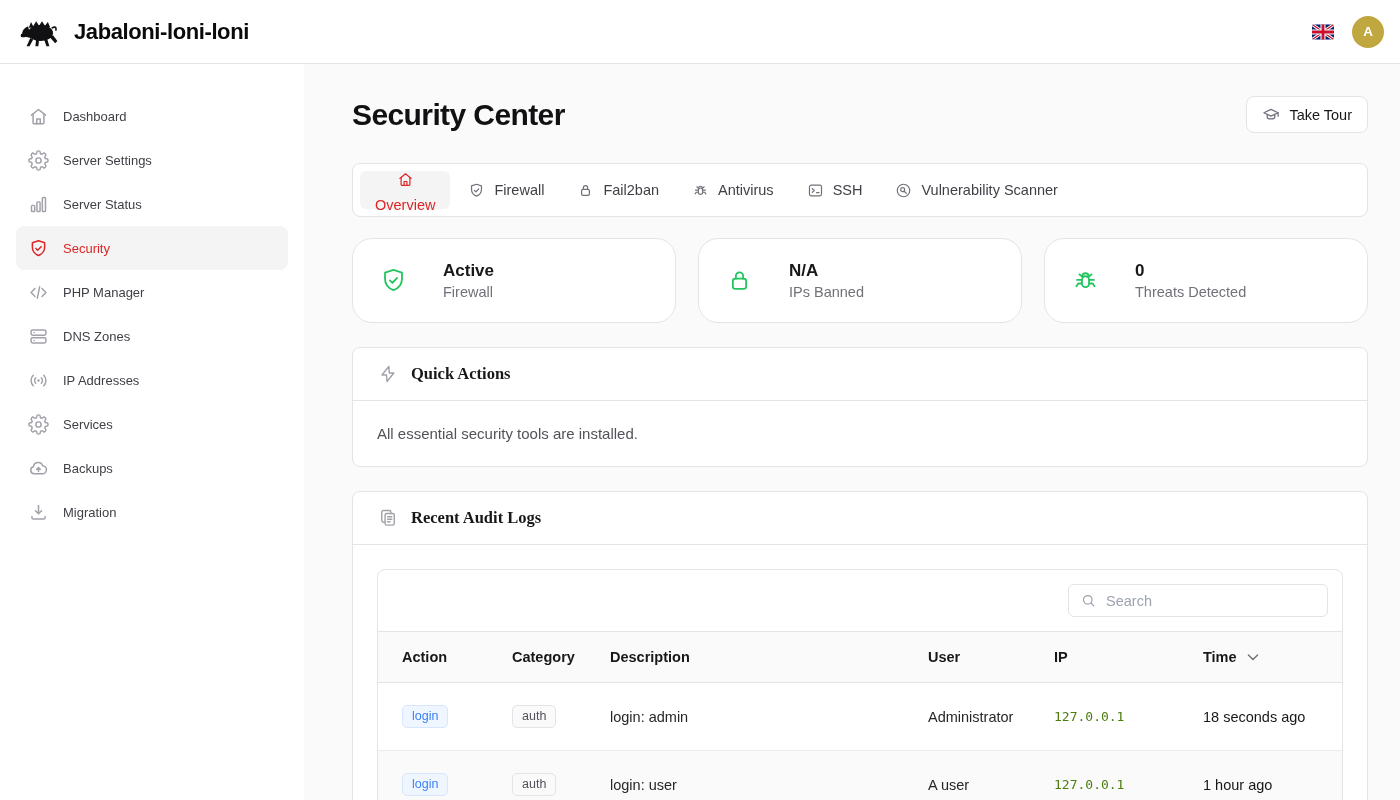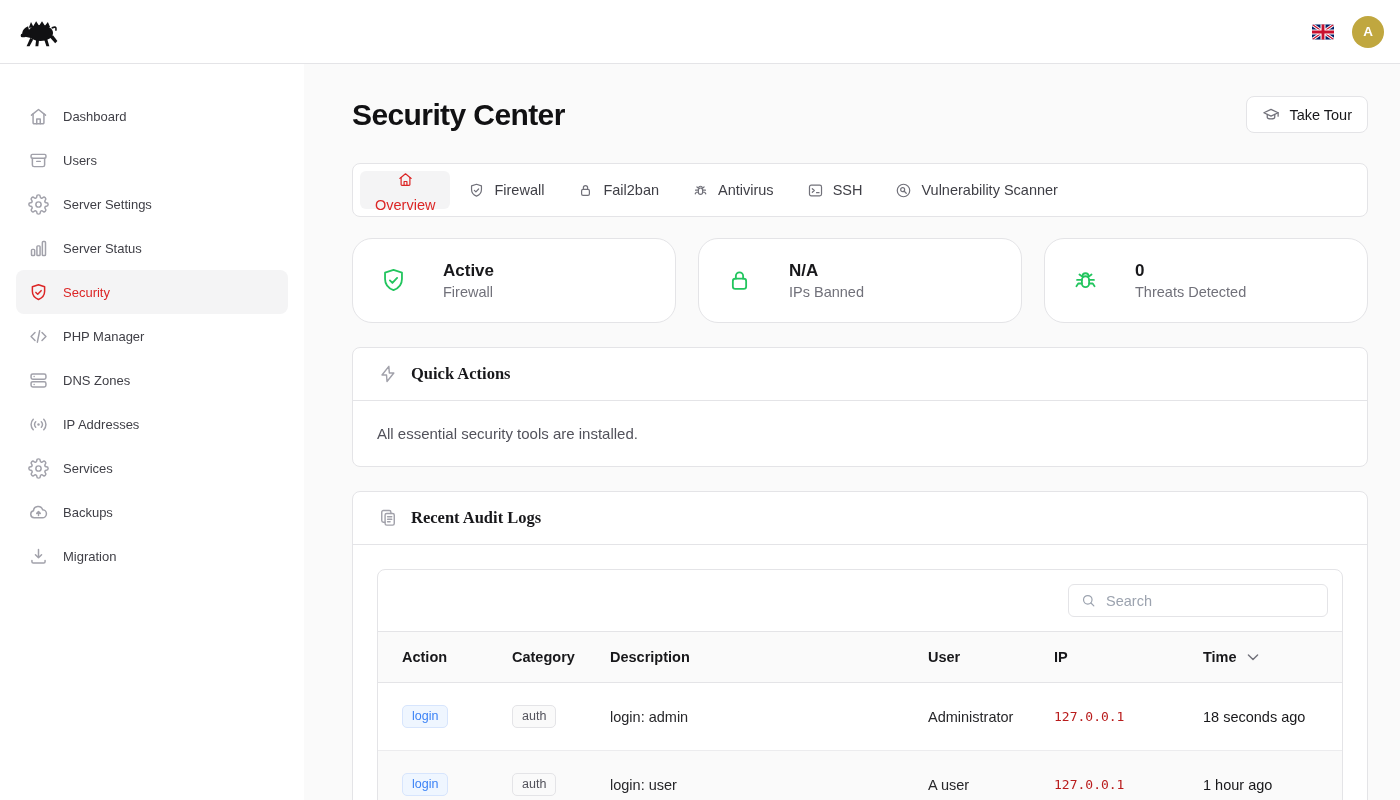--- a/index.html
+++ b/index.html
@@ -114,21 +114,21 @@
   .sort-icn { width:15px; height:15px; color:#71717a; }
   tbody td { height:68px; padding-right:8px; font-size:14.5px; color:#27272a; }
   tbody tr + tr td { border-top:1px solid #ececee; }
   tbody tr:last-child td { border-bottom:1px solid #ececee; }
   tbody tr:nth-child(even) { background:#fafafa; }
   .badge {
     display:inline-block; font-size:12.5px; padding:2px 9px; border-radius:5px; line-height:1.35;
   }
   .badge-action { color:var(--blue); background:#eff6ff; border:1px solid #d7e5fd; }
   .badge-cat   { color:#52525b; background:#fafafa; border:1px solid #e4e4e7; }
-  .td-ip { font-family:"DejaVu Sans Mono", monospace; font-size:13px; color:#b91c1c; }
+  .td-ip { font-family:"DejaVu Sans Mono", monospace; font-size:13px; color:#4d7c0f; }
   .td-time { color:#18181b; }
 </style>
 </head>
 <body>
 
 <div class="app">
   <header class="app-header">
     <div class="brand">
       <svg class="icn" style="width:44px;height:33px;" viewBox="0 0 60 44">
         <g fill="#111113">
@@ -136,20 +136,21 @@
           <ellipse cx="28" cy="24" rx="17" ry="11"></ellipse>
           <path d="M11 15 Q4 18 3 24 Q2.5 28 7 29 L15 31 Z"></path>
           <rect x="1" y="25" width="7" height="5" rx="2"></rect>
           <path d="M14 31 L9 42 L13 42 L18 33 Z"></path>
           <path d="M22 33 L21 42 L25 42 L26 33 Z"></path>
           <path d="M33 33 L36 42 L40 42 L37 32 Z"></path>
           <path d="M40 29 L48 38 L51 35 L45 27 Z"></path>
           <path d="M44 17 q6 -3 5 3" fill="none" stroke="#111113" stroke-width="2.2" stroke-linecap="round"></path>
         </g>
       </svg>
+      <span class="brand-title">Jabaloni-loni-loni</span>
     </div>
     <div class="header-right">
       <button class="flag-btn">
         <svg class="icn" style="width:22px;height:16px;" viewBox="0 0 20 14">
           <defs>
               <clipPath id="fc">
                 <rect width="20" height="14" rx="2"></rect>
               </clipPath>
             </defs>
           <g clip-path="url(#fc)">
@@ -168,28 +169,20 @@
   <div class="body-row">
     <aside class="sidebar">
       <nav id="sidebar-items">
           <div class="side-item">
             <svg class="icn " viewBox="0 0 24 24" fill="none" stroke="currentColor" stroke-width="1.7" stroke-linecap="round" stroke-linejoin="round">
               <path d="M4 10.5L12 4l8 6.5"></path>
               <path d="M5.8 9.2V19a1.2 1.2 0 001.2 1.2h10a1.2 1.2 0 001.2-1.2V9.2"></path>
               <path d="M10 20.2v-5.4h4v5.4"></path>
             </svg>
             <span>Dashboard</span>
-          </div>
-          <div class="side-item">
-            <svg class="icn " viewBox="0 0 24 24" fill="none" stroke="currentColor" stroke-width="1.7" stroke-linecap="round" stroke-linejoin="round">
-              <rect x="3.5" y="5" width="17" height="4.5" rx="1.5"></rect>
-              <path d="M5 9.5V17a2 2 0 002 2h10a2 2 0 002-2V9.5"></path>
-              <path d="M10 13h4"></path>
-            </svg>
-            <span>Users</span>
           </div>
           <div class="side-item">
             <svg class="icn " viewBox="0 0 24 24" fill="none" stroke="currentColor" stroke-width="1.7" stroke-linecap="round" stroke-linejoin="round">
               <circle cx="12" cy="12" r="3"></circle>
               <path d="M19.4 15a1.65 1.65 0 00.33 1.82l.06.06a2 2 0 01-2.83 2.83l-.06-.06a1.65 1.65 0 00-1.82-.33 1.65 1.65 0 00-1 1.51V21a2 2 0 01-4 0v-.09A1.65 1.65 0 009 19.4a1.65 1.65 0 00-1.82.33l-.06.06a2 2 0 01-2.83-2.83l.06-.06a1.65 1.65 0 00.33-1.82 1.65 1.65 0 00-1.51-1H3a2 2 0 010-4h.09A1.65 1.65 0 004.6 9a1.65 1.65 0 00-.33-1.82l-.06-.06a2 2 0 012.83-2.83l.06.06a1.65 1.65 0 001.82.33H9a1.65 1.65 0 001-1.51V3a2 2 0 014 0v.09a1.65 1.65 0 001 1.51 1.65 1.65 0 001.82-.33l.06-.06a2 2 0 012.83 2.83l-.06.06a1.65 1.65 0 00-.33 1.82V9a1.65 1.65 0 001.51 1H21a2 2 0 010 4h-.09a1.65 1.65 0 00-1.51 1z"></path>
             </svg>
             <span>Server Settings</span>
           </div>
           <div class="side-item">
             <svg class="icn " viewBox="0 0 24 24" fill="none" stroke="currentColor" stroke-width="1.7" stroke-linecap="round" stroke-linejoin="round">

